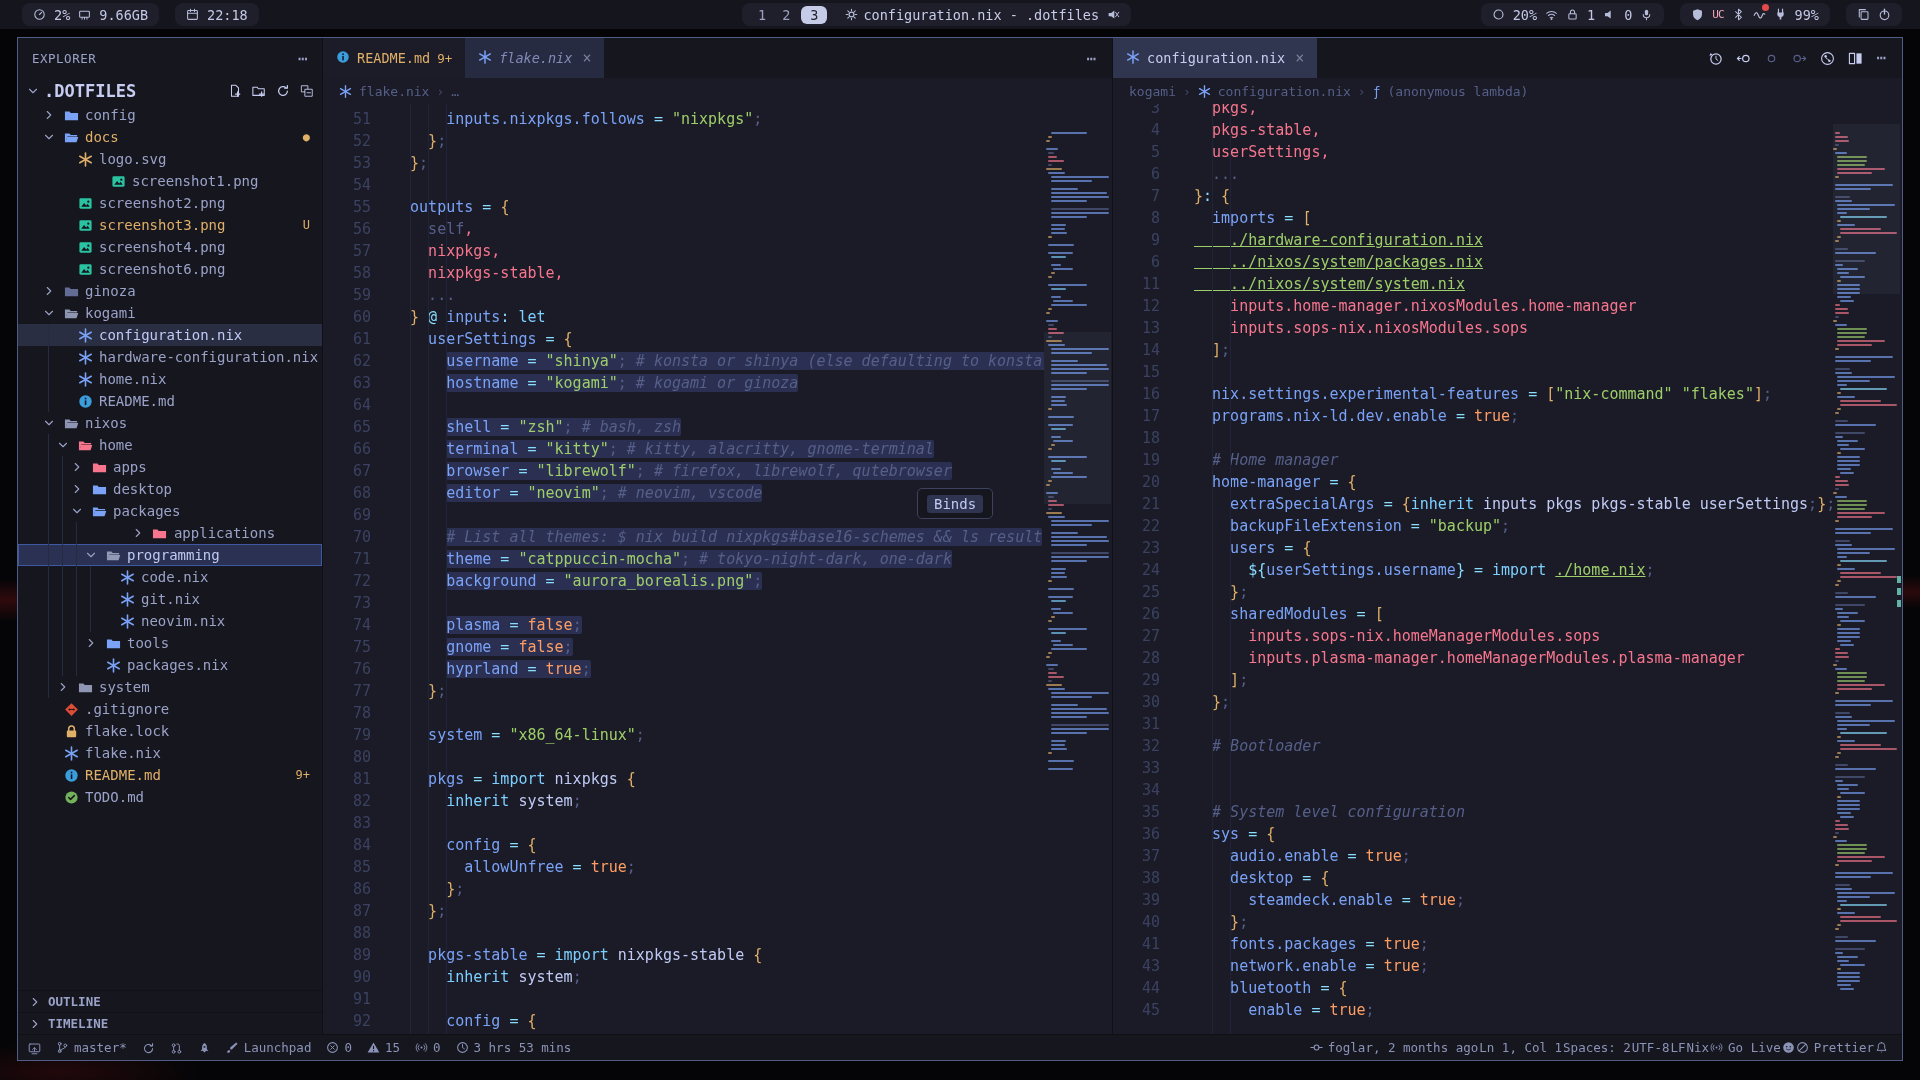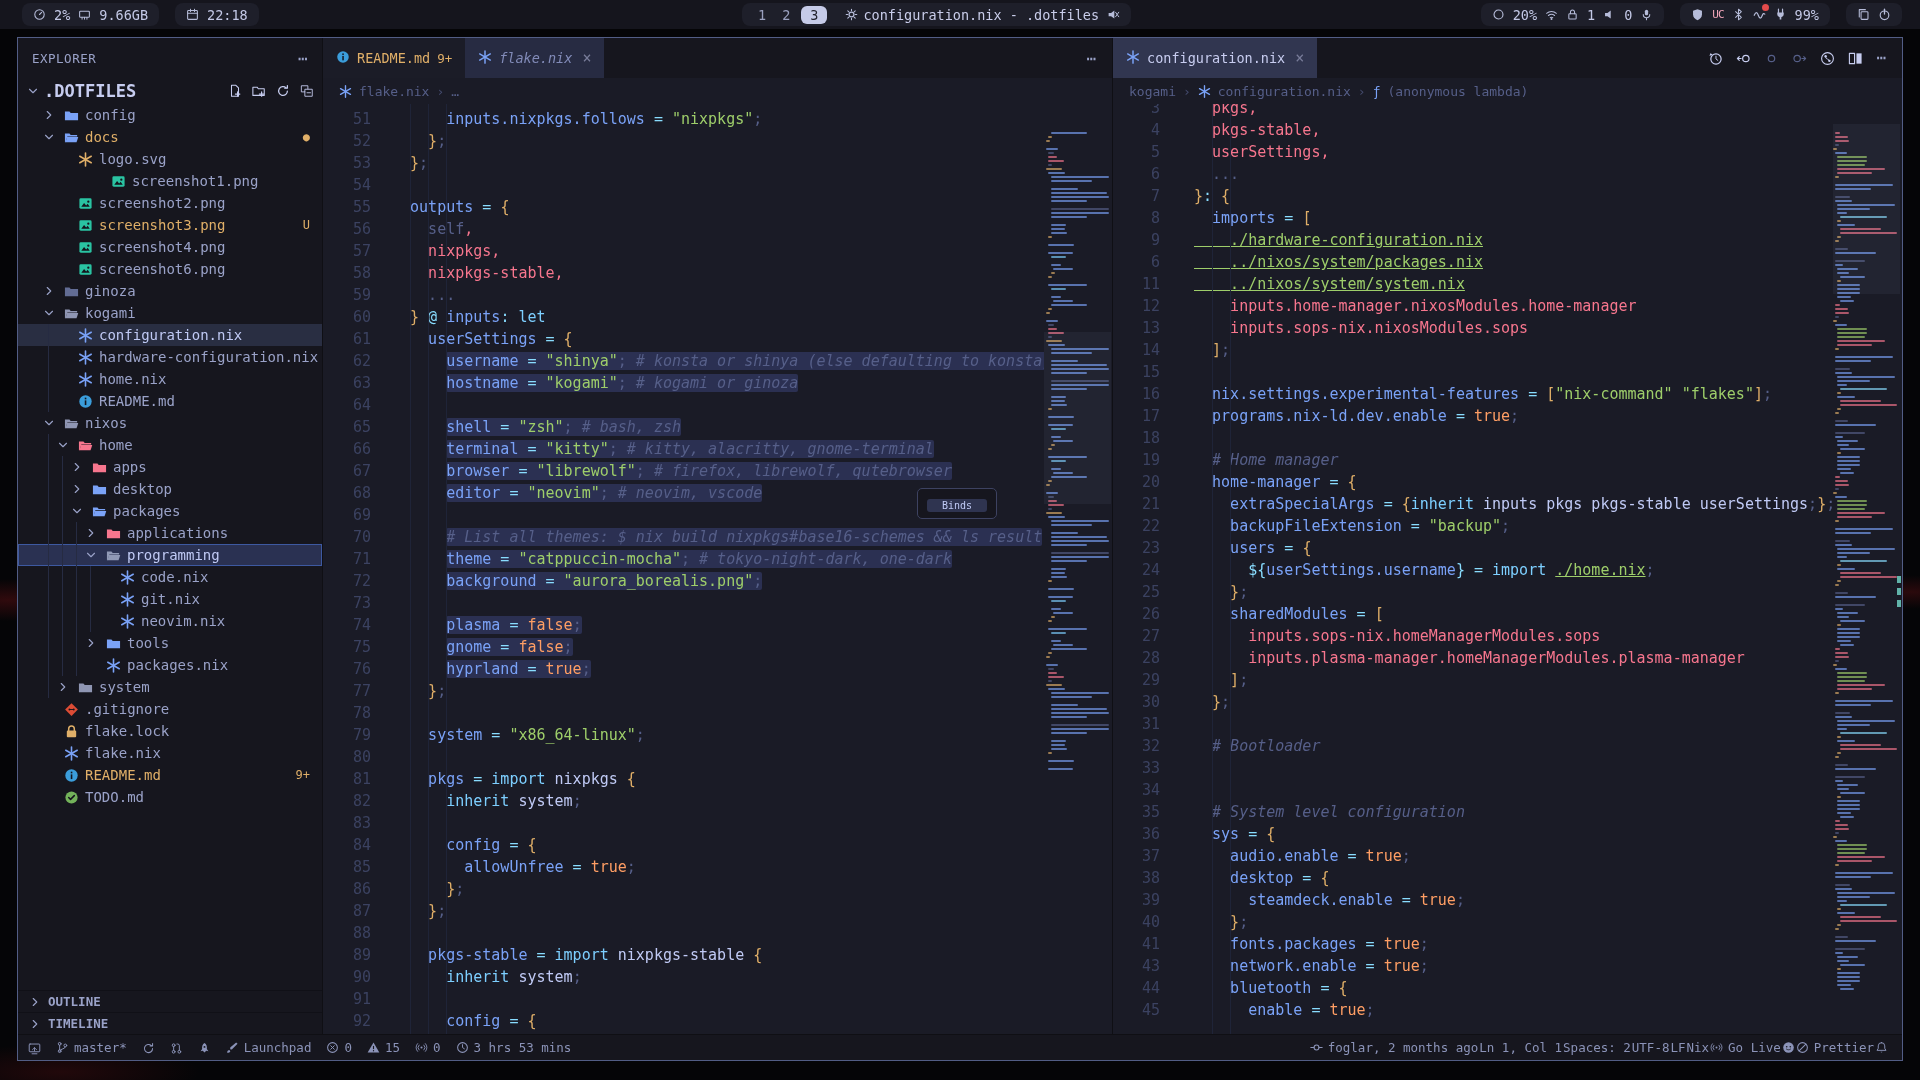--- a/index.html
+++ b/index.html
@@ -70,21 +70,21 @@
   .tk-bool{color:#ff9e64}.tk-cmt{color:#565f89;font-style:italic}.tk-pink{color:#f7768e}
   .tk-dim{color:#565f89}.tk-pl{color:#c0caf5}.tk-cyan{color:#7dcfff}
   .tk-link{color:#9ece6a;text-decoration:underline}
   .minimap{position:absolute;top:66px;bottom:0;width:67px;overflow:hidden;padding-top:28px}
   #lgroup .minimap{left:721px}
   #rgroup .minimap{left:720px}
   .mmrow{height:2px;margin-bottom:2px;border-radius:1px}
   .mmslider{position:absolute;left:0;right:0;background:rgba(200,210,255,.05)}
   .ovmark{position:absolute;right:1px;width:4px;height:7px;background:#73daca;opacity:.8}
   .tooltip{position:absolute;left:594px;top:450px;background:#16161e;border:1px solid #3d4261;border-radius:5px;padding:5px 9px;z-index:5}
-  .tooltip span{background:#2f3450;border-radius:3px;padding:1px 15px;color:#c0caf5;font-size:10px}
+  .tooltip span{background:#2f3450;border-radius:3px;padding:1px 7px;color:#c0caf5;font-size:14px}
   
   .statusbar{position:absolute;left:0;right:0;bottom:0;height:26px;background:#16161e;border-top:1px solid #0f0f14;display:flex;align-items:center;font-size:12.5px;color:#8b93b8}
   .st-left{display:flex;align-items:flex-end;gap:15px;padding-left:10px}
   .st-right{margin-left:auto;display:flex;align-items:center;gap:1px;padding-right:14px}
   .st-item{display:flex;align-items:center;gap:5px;white-space:nowrap}
 </style>
 </head>
 <body>
 
 <div class="desktop"></div>
@@ -498,21 +498,21 @@
               </svg>
             </span>
             <span class="ticon">
               <svg width="15" height="15" viewBox="0 0 16 16" style="stroke-linecap:round;stroke-linejoin:round">
                 <path d="M1 3.6h4.8l1.4 1.8H14v1.4H3.6L1.8 13H1z" fill="#7aa2f7"></path>
                 <path d="M3.2 7.4h12L13.4 13H1.6z" fill="#7aa2f7"></path>
               </svg>
             </span>
             <span>packages</span>
           </div>
-          <div class="trow" style="padding-left: 65px;">
+          <div class="trow" style="padding-left: 65px; justify-content: center;">
             <span class="chev">
               <svg width="14" height="14" viewBox="0 0 16 16" style="stroke-linecap:round;stroke-linejoin:round">
                 <path d="M6 4l4 4-4 4" stroke="#9aa2c8" fill="none" stroke-width="1.3"></path>
               </svg>
             </span>
             <span class="ticon">
               <svg width="15" height="15" viewBox="0 0 16 16" style="stroke-linecap:round;stroke-linejoin:round">
                 <path d="M1 3.6h4.8l1.4 1.8H15V13H1z" fill="#f7768e"></path>
               </svg>
             </span>

